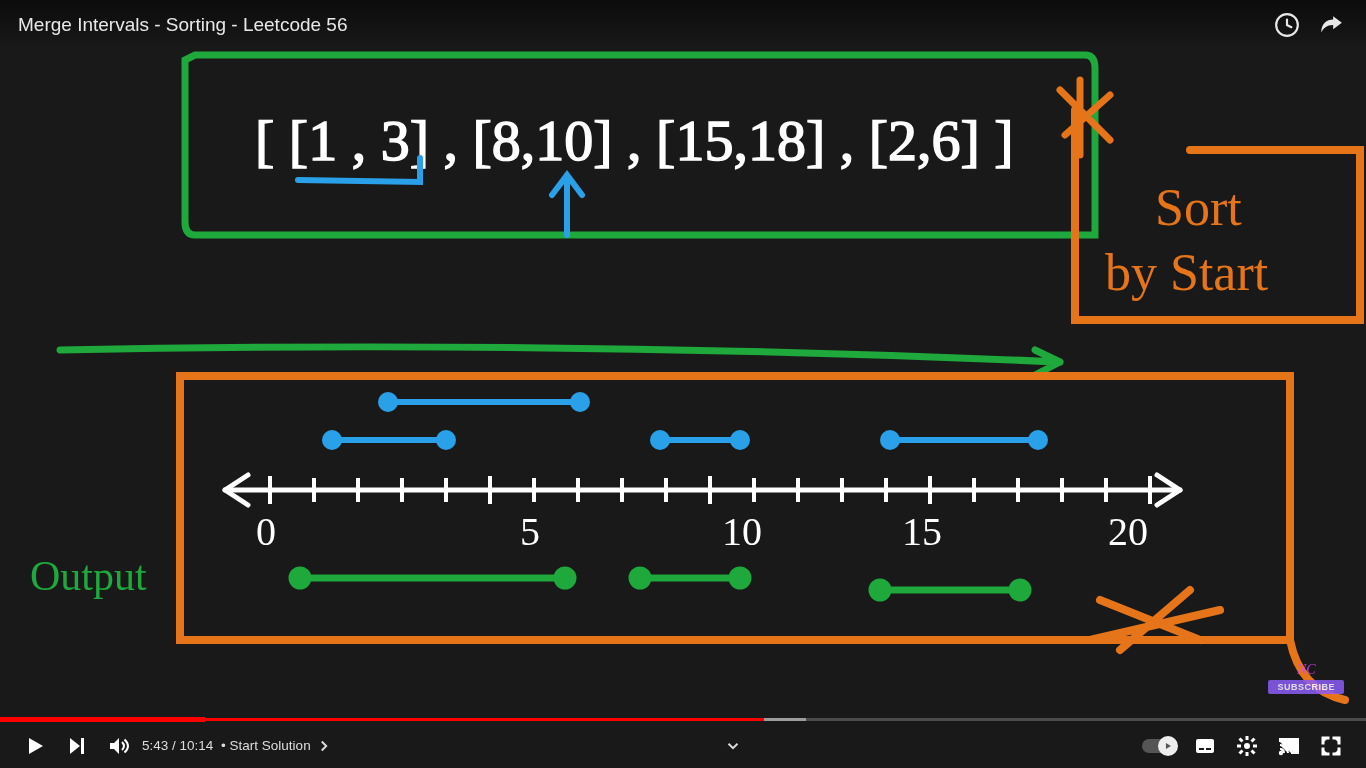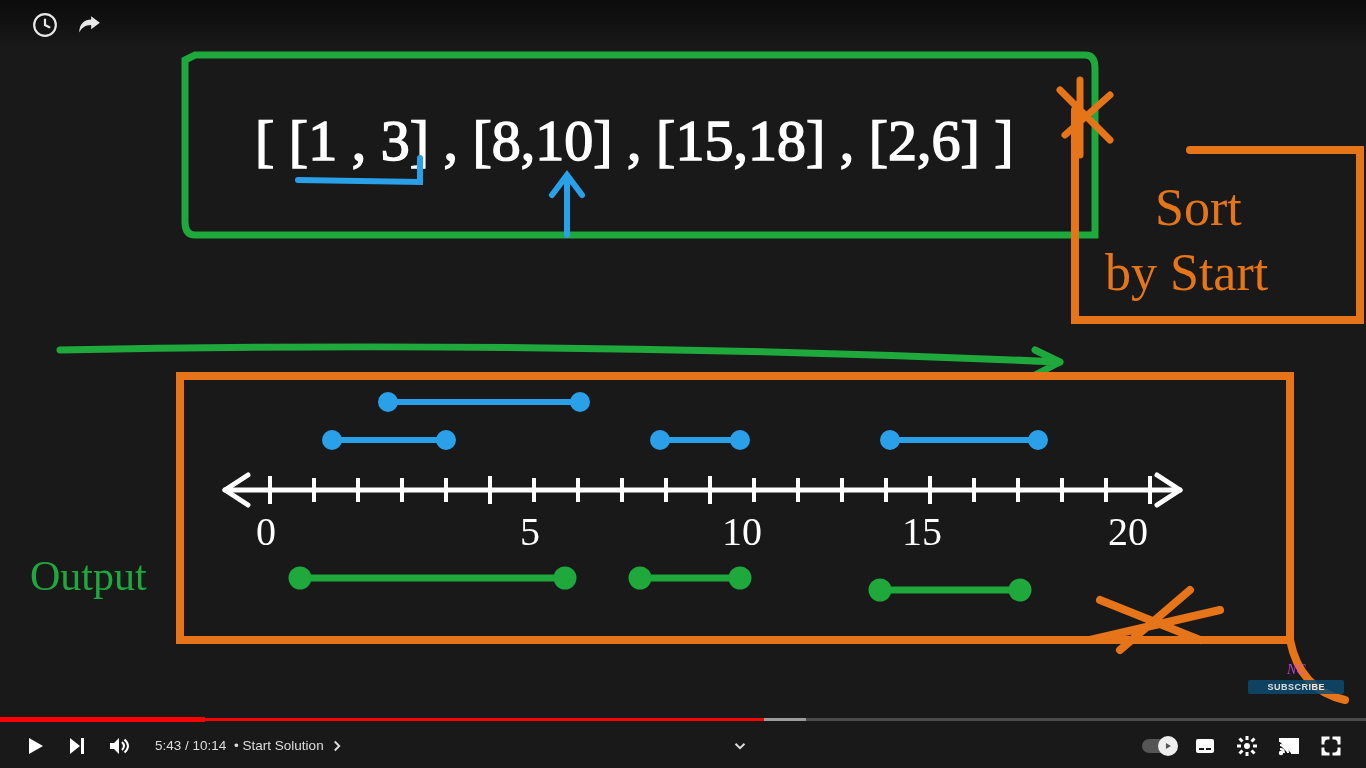--- a/index.html
+++ b/index.html
@@ -10,34 +10,34 @@
 .titlebar .title { font-size: 19px; color: #e8e8e8; flex: 1; }
 .titlebar .ticon { width: 34px; height: 34px; border-radius: 50%; display: flex; align-items: center; justify-content: center; margin-left: 10px; cursor: pointer; }
 .titlebar .ticon svg { width: 26px; height: 26px; }
 
 
 .board { position: absolute; top: 0; left: 0; width: 1366px; height: 710px; }
 
 
 .subscribe-badge { position: absolute; right: 22px; bottom: 74px; display:flex; flex-direction:column; align-items:center; opacity: 0.85; }
 .subscribe-badge .nc { font-style: italic; font-family: 'Times New Roman', serif; font-size: 14px; color: #d946ef; }
-.subscribe-badge .btn { margin-top: 2px; background: #0c4a6e; color: #fff; font-size: 9px; letter-spacing: 0.5px; font-weight: bold; padding: 2px 19px; border-radius: 2px; }
+.subscribe-badge .btn { margin-top: 2px; background: #8b5cf6; color: #fff; font-size: 9px; letter-spacing: 0.5px; font-weight: bold; padding: 2px 9px; border-radius: 2px; }
 
 
 .progress { position: absolute; left: 0; right: 0; bottom: 45px; height: 6px; }
 .progress .track { position: absolute; left: 0; right: 0; top: 1px; height: 3px; background: rgba(255,255,255,0.22); }
 .progress .loaded { position: absolute; left: 0; top: 1px; height: 3px; background: rgba(255,255,255,0.45); width: 59%; }
 .progress .played { position: absolute; left: 0; top: 1px; height: 3px; background: #ff0000; width: 55.9%; }
 .progress .skip { position: absolute; left: 0; top: 0; height: 5px; background: #ff0000; width: 15%; }
 
 
 .controls { position: absolute; left: 0; right: 0; bottom: 0; height: 45px; display: flex; align-items: center; padding: 0 14px; }
 .controls .cbtn { width: 42px; height: 40px; display: flex; align-items: center; justify-content: center; cursor: pointer; }
 .controls .cbtn svg, .controls .cbtn .glyph { width: 24px; height: 24px; fill: #fff; color:#fff; }
-.controls .time { font-size: 13.5px; color: #ddd; margin-left: 15px; }
+.controls .time { font-size: 13.5px; color: #ddd; margin-left: 2px; }
 .controls .chapter { font-size: 13.5px; color: #ddd; margin-left: 4px; display:flex; align-items:center; }
 .controls .flex { flex: 1; display:flex; justify-content:center; }
 .controls .chev-up { width:18px; height:18px; }
 
 
 .autoplay { width: 34px; height: 14px; background: #555; border-radius: 8px; position: relative; margin: 0 8px; }
 .autoplay .knob { position: absolute; right: -2px; top: -3px; width: 20px; height: 20px; background: #eee; border-radius: 50%; display:flex; align-items:center; justify-content:center; }
 
 
 .hand { font-family: 'Comic Sans MS', 'Segoe Script', cursive; }
@@ -138,20 +138,21 @@
       <circle cx="740" cy="578" r="8" fill="#1fa83b"></circle>
     <circle cx="880" cy="590" r="8" fill="#1fa83b"></circle>
       <line x1="880" y1="590" x2="1020" y2="590"></line>
       <circle cx="1020" cy="590" r="8" fill="#1fa83b"></circle>
   </g>
 
   <text x="30" y="590" class="hand" font-size="42" fill="#1fa83b">Output</text>
 </svg>
 
 <div class="titlebar">
+  <div class="title">Merge Intervals - Sorting - Leetcode 56</div>
   <div class="ticon">
     <svg viewBox="0 0 24 24" fill="#e8e8e8">
         <circle cx="12" cy="12" r="10" fill="none" stroke="#e8e8e8" stroke-width="2"></circle>
         <path d="M12 7 v5 l4 2" stroke="#e8e8e8" stroke-width="2" fill="none" stroke-linecap="round"></path>
       </svg>
   </div>
   <div class="ticon">
     <svg viewBox="0 0 24 24" fill="#e8e8e8">
         <path d="M14 4 l8 6 -8 6 v-4 c-6 0 -9 3 -11 7 0-8 5-12 11-12 z"></path>
       </svg>

